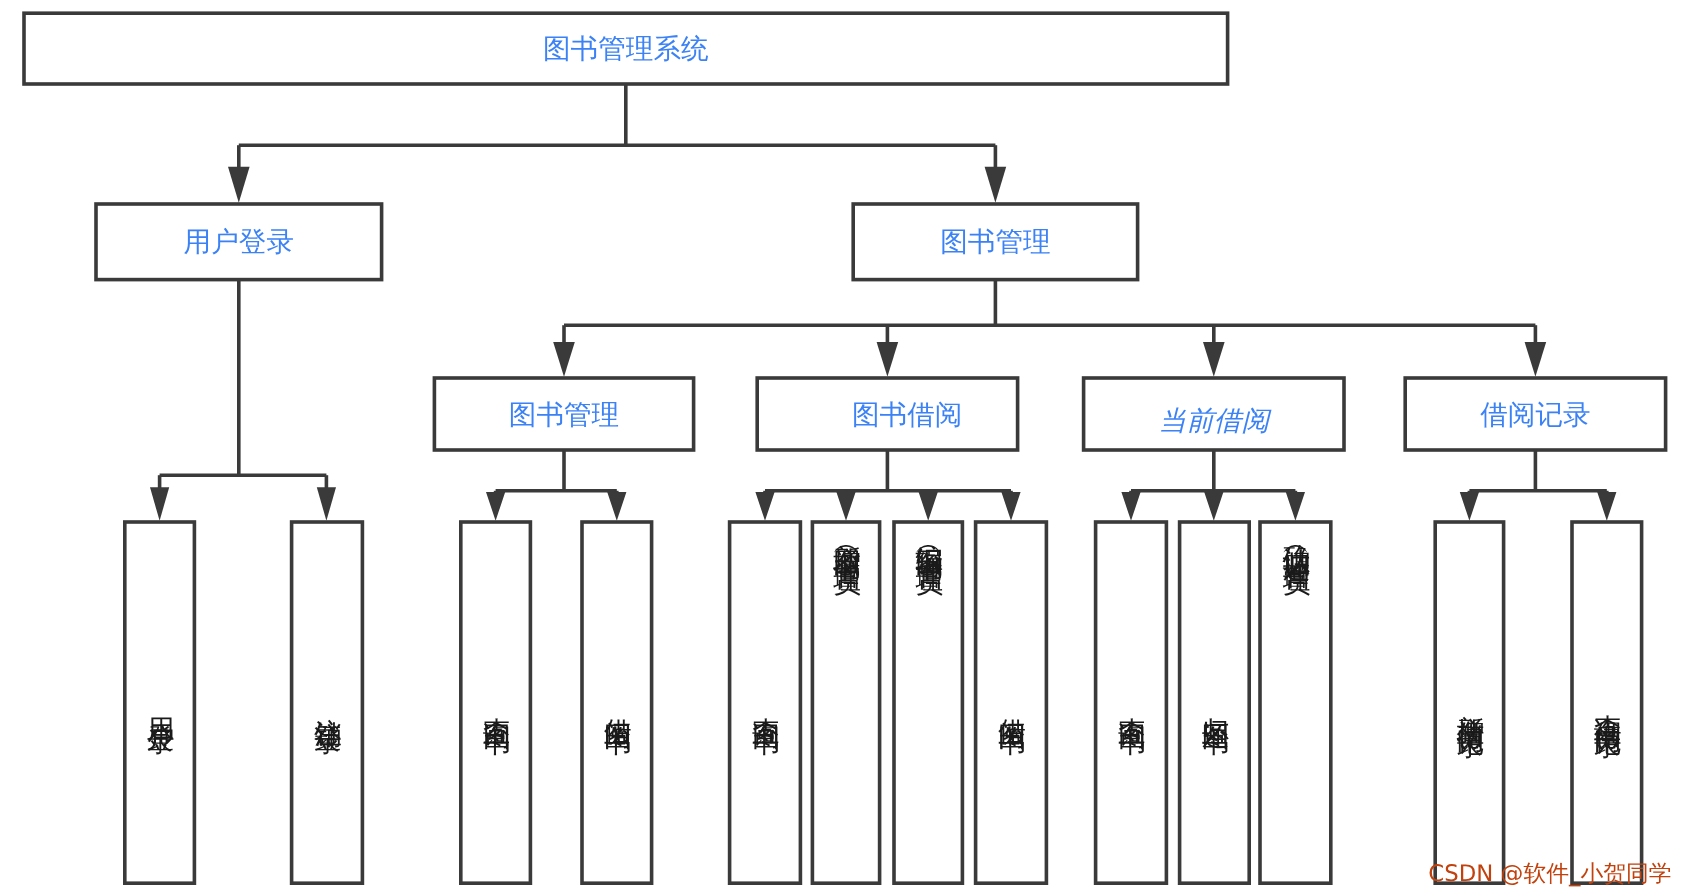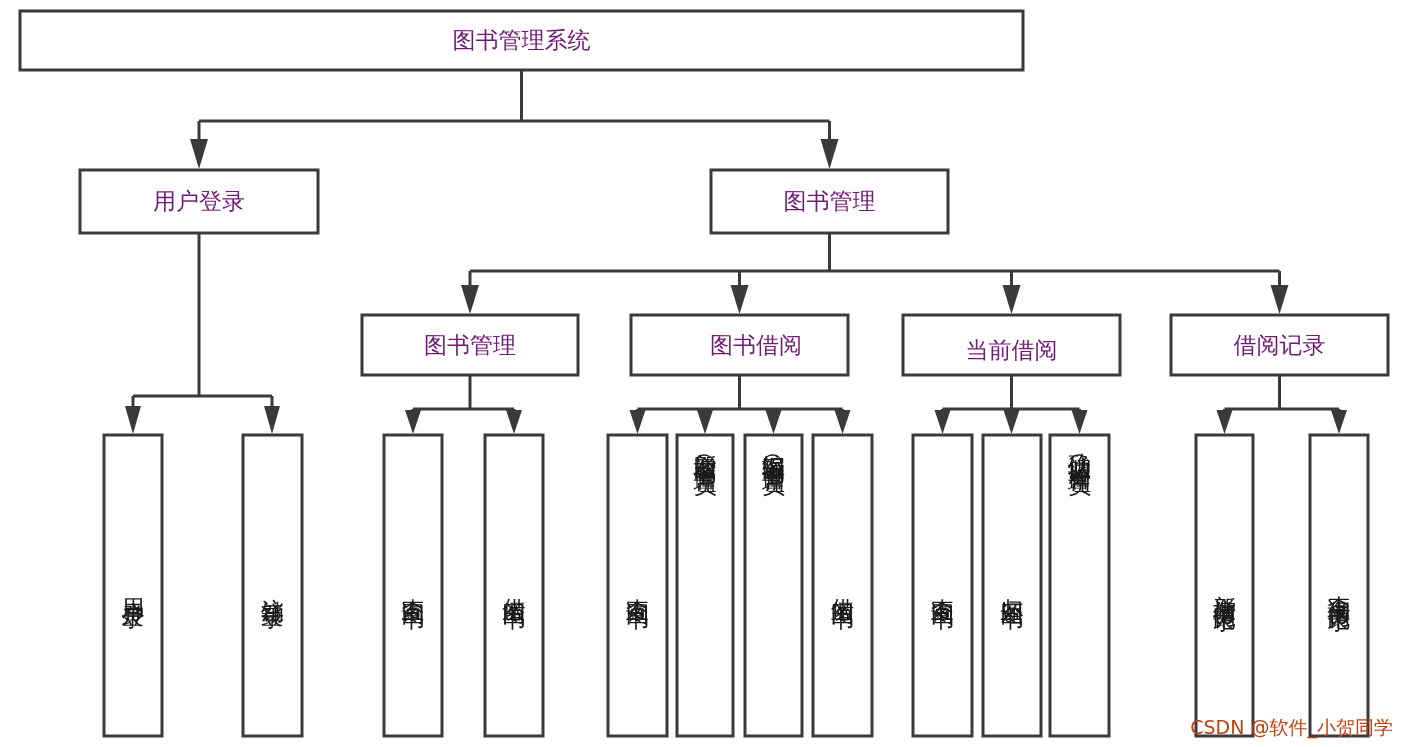--- a/index.html
+++ b/index.html
@@ -63,21 +63,21 @@
   .hlabel-wrap {
     position: absolute;
     display: flex;
     align-items: center;
     justify-content: center;
     pointer-events: none;
   }
   .hlabel-text {
     font-family: "DejaVu Sans", "Liberation Sans", sans-serif;
     font-size: 23px;
-    color: #701a75;
+    color: #3b82f6;
     white-space: nowrap;
   }
   #watermark {
     position: absolute;
     right: 12px;
     bottom: 6px;
     font-family: "DejaVu Sans", "Liberation Sans", sans-serif;
     font-size: 19px;
     color: #c2410c;
     white-space: nowrap;
@@ -203,21 +203,21 @@
   <div class="hlabel-wrap" style="left:711px; top:170px; width:237px; height:63px;">
     <span class="hlabel-text">图书管理</span>
   </div>
 
   <div class="hlabel-wrap" style="left:362px; top:315px; width:216px; height:60px;">
     <span class="hlabel-text">图书管理</span>
   </div>
   <div class="hlabel-wrap" style="left:631px; top:315px; width:250px; height:60px;">
     <span class="hlabel-text">图书借阅</span>
   </div>
-  <div class="hlabel-wrap" style="left:903px; top:315px; width:217px; height:71px;">
+  <div class="hlabel-wrap" style="left:903px; top:315px; width:217px; height:71px;font-style:italic;">
     <span class="hlabel-text">当前借阅</span>
   </div>
   <div class="hlabel-wrap" style="left:1171px; top:315px; width:217px; height:60px;">
     <span class="hlabel-text">借阅记录</span>
   </div>
 
   <div class="vlabel-wrap" style="left:104px; top:435px; width:58px; height:301px;">
     <span class="vlabel-text">用户登录</span>
   </div>
   <div class="vlabel-wrap" style="left:243px; top:435px; width:59px; height:301px;">

